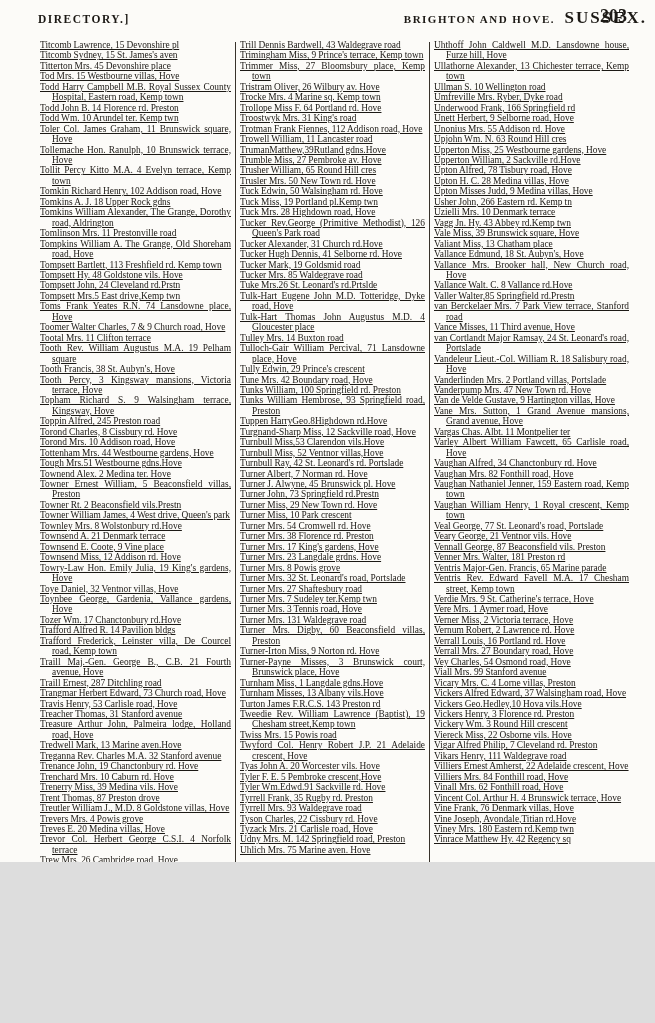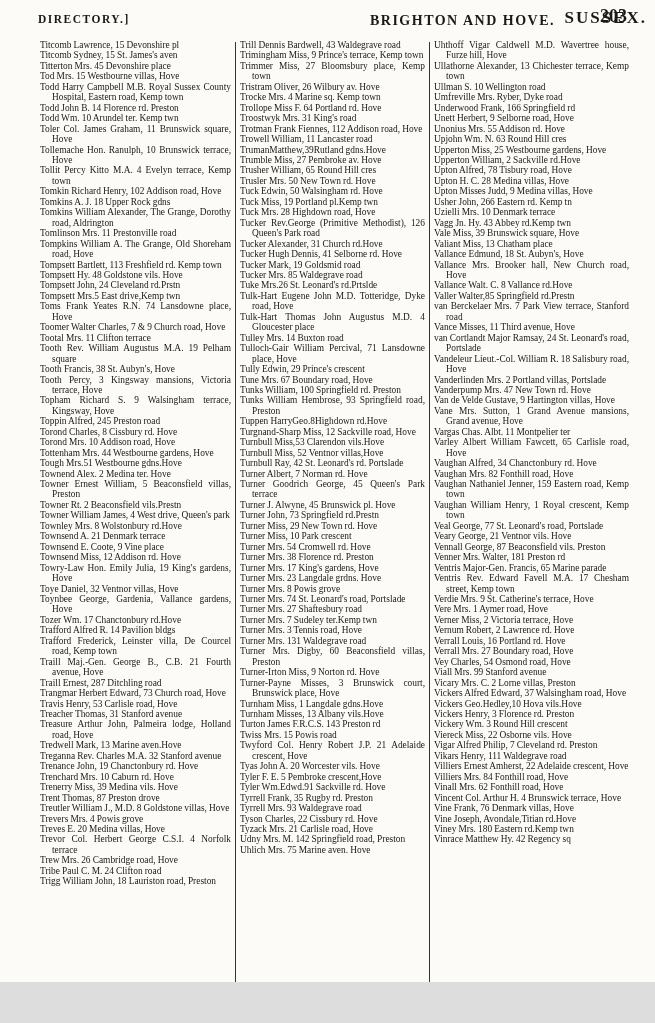--- a/index.html
+++ b/index.html
@@ -1,41 +1,42 @@
 <!DOCTYPE html>
 <html><head>
 <meta charset="utf-8">
 <style>
   html,body{margin:0;padding:0;background:#ddd;}
   .page{
     position:relative;
-    width:655px;height:982px;
+    width:655px;height:862px;
     margin:0 auto;
     background:#fcfbf8;
     font-family:"Liberation Serif", serif;
     color:#1c1915;
     overflow:hidden;
     box-sizing:border-box;
+    text-decoration:underline;
   }
   .header{
     position:relative;
     height:36px;
   }
   .h-left{
     position:absolute;left:38px;top:13px;
     font-size:11.5px;letter-spacing:1.5px;font-weight:bold;
   }
   .h-center{
     position:absolute;left:0;right:8px;top:8px;
     text-align:right;
     font-size:17px;letter-spacing:2px;font-weight:bold;
   }
   .h-right{
     position:absolute;right:100px;top:13px;
-    font-size:14px;letter-spacing:1.5px;font-weight:bold;
+    font-size:11px;letter-spacing:1.5px;font-weight:bold;
   }
   .h-page{
     position:absolute;right:28px;top:6px;
     font-size:18px;font-weight:bold;
   }
   .columns{
     display:flex;
     align-items:stretch;
     padding:4px 22px 0 36px;
     height:978px;
@@ -162,65 +163,65 @@
         <p class="entry">Tucker Alexander, 31 Church rd.Hove</p>
         <p class="entry">Tucker Hugh Dennis, 41 Selborne rd. Hove</p>
         <p class="entry">Tucker Mark, 19 Goldsmid road</p>
         <p class="entry">Tucker Mrs. 85 Waldegrave road</p>
         <p class="entry">Tuke Mrs.26 St. Leonard's rd.Prtslde</p>
         <p class="entry">Tulk-Hart Eugene John M.D. Totteridge, Dyke road, Hove</p>
         <p class="entry">Tulk-Hart Thomas John Augustus M.D. 4 Gloucester place</p>
         <p class="entry">Tulley Mrs. 14 Buxton road</p>
         <p class="entry">Tulloch-Gair William Percival, 71 Lansdowne place, Hove</p>
         <p class="entry">Tully Edwin, 29 Prince's crescent</p>
-        <p class="entry">Tune Mrs. 67 Boundary road, Hove</p>
+        <p class="entry">Tune Mrs. 42 Boundary road, Hove</p>
         <p class="entry">Tunks William, 100 Springfield rd. Preston</p>
         <p class="entry">Tunks William Hembrose, 93 Springfield road, Preston</p>
         <p class="entry">Tuppen HarryGeo.8Highdown rd.Hove</p>
         <p class="entry">Turgnand-Sharp Miss, 12 Sackville road, Hove</p>
         <p class="entry">Turnbull Miss,53 Clarendon vils.Hove</p>
         <p class="entry">Turnbull Miss, 52 Ventnor villas,Hove</p>
         <p class="entry">Turnbull Ray, 42 St. Leonard's rd. Portslade</p>
         <p class="entry">Turner Albert, 7 Norman rd. Hove</p>
-        <p class="entry">Turner Goodrich George, 45 Queen's Park terrace</p>
         <p class="entry">Turner J. Alwyne, 45 Brunswick pl. Hove</p>
         <p class="entry">Turner John, 73 Springfield rd.Prestn</p>
         <p class="entry">Turner Miss, 29 New Town rd. Hove</p>
         <p class="entry">Turner Miss, 10 Park crescent</p>
         <p class="entry">Turner Mrs. 54 Cromwell rd. Hove</p>
         <p class="entry">Turner Mrs. 38 Florence rd. Preston</p>
         <p class="entry">Turner Mrs. 17 King's gardens, Hove</p>
         <p class="entry">Turner Mrs. 23 Langdale grdns. Hove</p>
         <p class="entry">Turner Mrs. 8 Powis grove</p>
-        <p class="entry">Turner Mrs. 74 St. Leonard's road, Portslade</p>
+        <p class="entry">Turner Mrs. 32 St. Leonard's road, Portslade</p>
         <p class="entry">Turner Mrs. 27 Shaftesbury road</p>
         <p class="entry">Turner Mrs. 7 Sudeley ter.Kemp twn</p>
         <p class="entry">Turner Mrs. 3 Tennis road, Hove</p>
         <p class="entry">Turner Mrs. 131 Waldegrave road</p>
         <p class="entry">Turner Mrs. Digby, 60 Beaconsfield villas, Preston</p>
         <p class="entry">Turner-Irton Miss, 9 Norton rd. Hove</p>
         <p class="entry">Turner-Payne Misses, 3 Brunswick court, Brunswick place, Hove</p>
         <p class="entry">Turnham Miss, 1 Langdale gdns.Hove</p>
         <p class="entry">Turnham Misses, 13 Albany vils.Hove</p>
         <p class="entry">Turton James F.R.C.S. 143 Preston rd</p>
+        <p class="entry">Tweedie Rev. William Lawrence (Baptist), 19 Chesham street,Kemp town</p>
         <p class="entry">Twiss Mrs. 15 Powis road</p>
         <p class="entry">Twyford Col. Henry Robert J.P. 21 Adelaide crescent, Hove</p>
         <p class="entry">Tyas John A. 20 Worcester vils. Hove</p>
         <p class="entry">Tyler F. E. 5 Pembroke crescent,Hove</p>
         <p class="entry">Tyler Wm.Edwd.91 Sackville rd. Hove</p>
         <p class="entry">Tyrrell Frank, 35 Rugby rd. Preston</p>
         <p class="entry">Tyrrell Mrs. 93 Waldegrave road</p>
         <p class="entry">Tyson Charles, 22 Cissbury rd. Hove</p>
         <p class="entry">Tyzack Mrs. 21 Carlisle road, Hove</p>
         <p class="entry">Udny Mrs. M. 142 Springfield road, Preston</p>
         <p class="entry">Uhlich Mrs. 75 Marine aven. Hove</p>
       </div>
     <div class="rule"></div>
     <div class="col col3">
-        <p class="entry">Uhthoff Vigar Caldwell M.D. Wavertree house, Furze hill, Hove</p>
+        <p class="entry">Uhthoff John Caldwell M.D. Lansdowne house, Furze hill, Hove</p>
         <p class="entry">Ullathorne Alexander, 13 Chichester terrace, Kemp town</p>
         <p class="entry">Ullman S. 10 Wellington road</p>
         <p class="entry">Umfreville Mrs. Ryber, Dyke road</p>
         <p class="entry">Underwood Frank, 166 Springfield rd</p>
         <p class="entry">Unett Herbert, 9 Selborne road, Hove</p>
         <p class="entry">Unonius Mrs. 55 Addison rd. Hove</p>
         <p class="entry">Upjohn Wm. N. 63 Round Hill cres</p>
         <p class="entry">Upperton Miss, 25 Westbourne gardens, Hove</p>
         <p class="entry">Upperton William, 2 Sackville rd.Hove</p>
         <p class="entry">Upton Alfred, 78 Tisbury road, Hove</p>
@@ -256,21 +257,21 @@
         <p class="entry">Ventris Major-Gen. Francis, 65 Marine parade</p>
         <p class="entry">Ventris Rev. Edward Favell M.A. 17 Chesham street, Kemp town</p>
         <p class="entry">Verdie Mrs. 9 St. Catherine's terrace, Hove</p>
         <p class="entry">Vere Mrs. 1 Aymer road, Hove</p>
         <p class="entry">Verner Miss, 2 Victoria terrace, Hove</p>
         <p class="entry">Vernum Robert, 2 Lawrence rd. Hove</p>
         <p class="entry">Verrall Louis, 16 Portland rd. Hove</p>
         <p class="entry">Verrall Mrs. 27 Boundary road, Hove</p>
         <p class="entry">Vey Charles, 54 Osmond road, Hove</p>
         <p class="entry">Viall Mrs. 99 Stanford avenue</p>
-        <p class="entry">Vicary Mrs. C. 2 Lorne villas, Preston</p>
+        <p class="entry">Vicary Mrs. C. 4 Lorne villas, Preston</p>
         <p class="entry">Vickers Alfred Edward, 37 Walsingham road, Hove</p>
         <p class="entry">Vickers Geo.Hedley,10 Hova vils.Hove</p>
         <p class="entry">Vickers Henry, 3 Florence rd. Preston</p>
         <p class="entry">Vickery Wm. 3 Round Hill crescent</p>
         <p class="entry">Viereck Miss, 22 Osborne vils. Hove</p>
         <p class="entry">Vigar Alfred Philip, 7 Cleveland rd. Preston</p>
         <p class="entry">Vikars Henry, 111 Waldegrave road</p>
         <p class="entry">Villiers Ernest Amherst, 22 Adelaide crescent, Hove</p>
         <p class="entry">Villiers Mrs. 84 Fonthill road, Hove</p>
         <p class="entry">Vinall Mrs. 62 Fonthill road, Hove</p>

